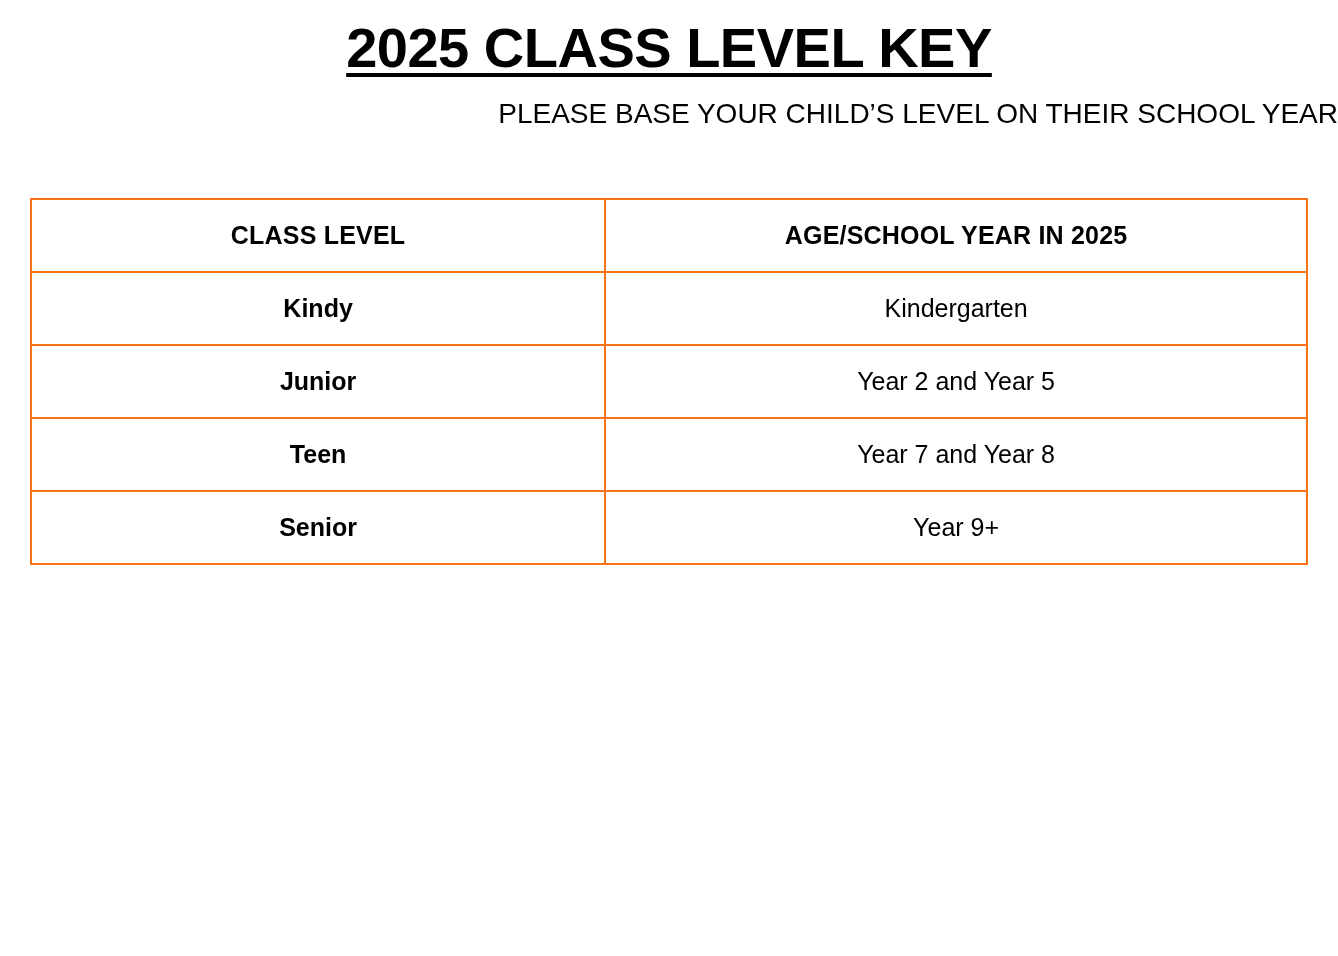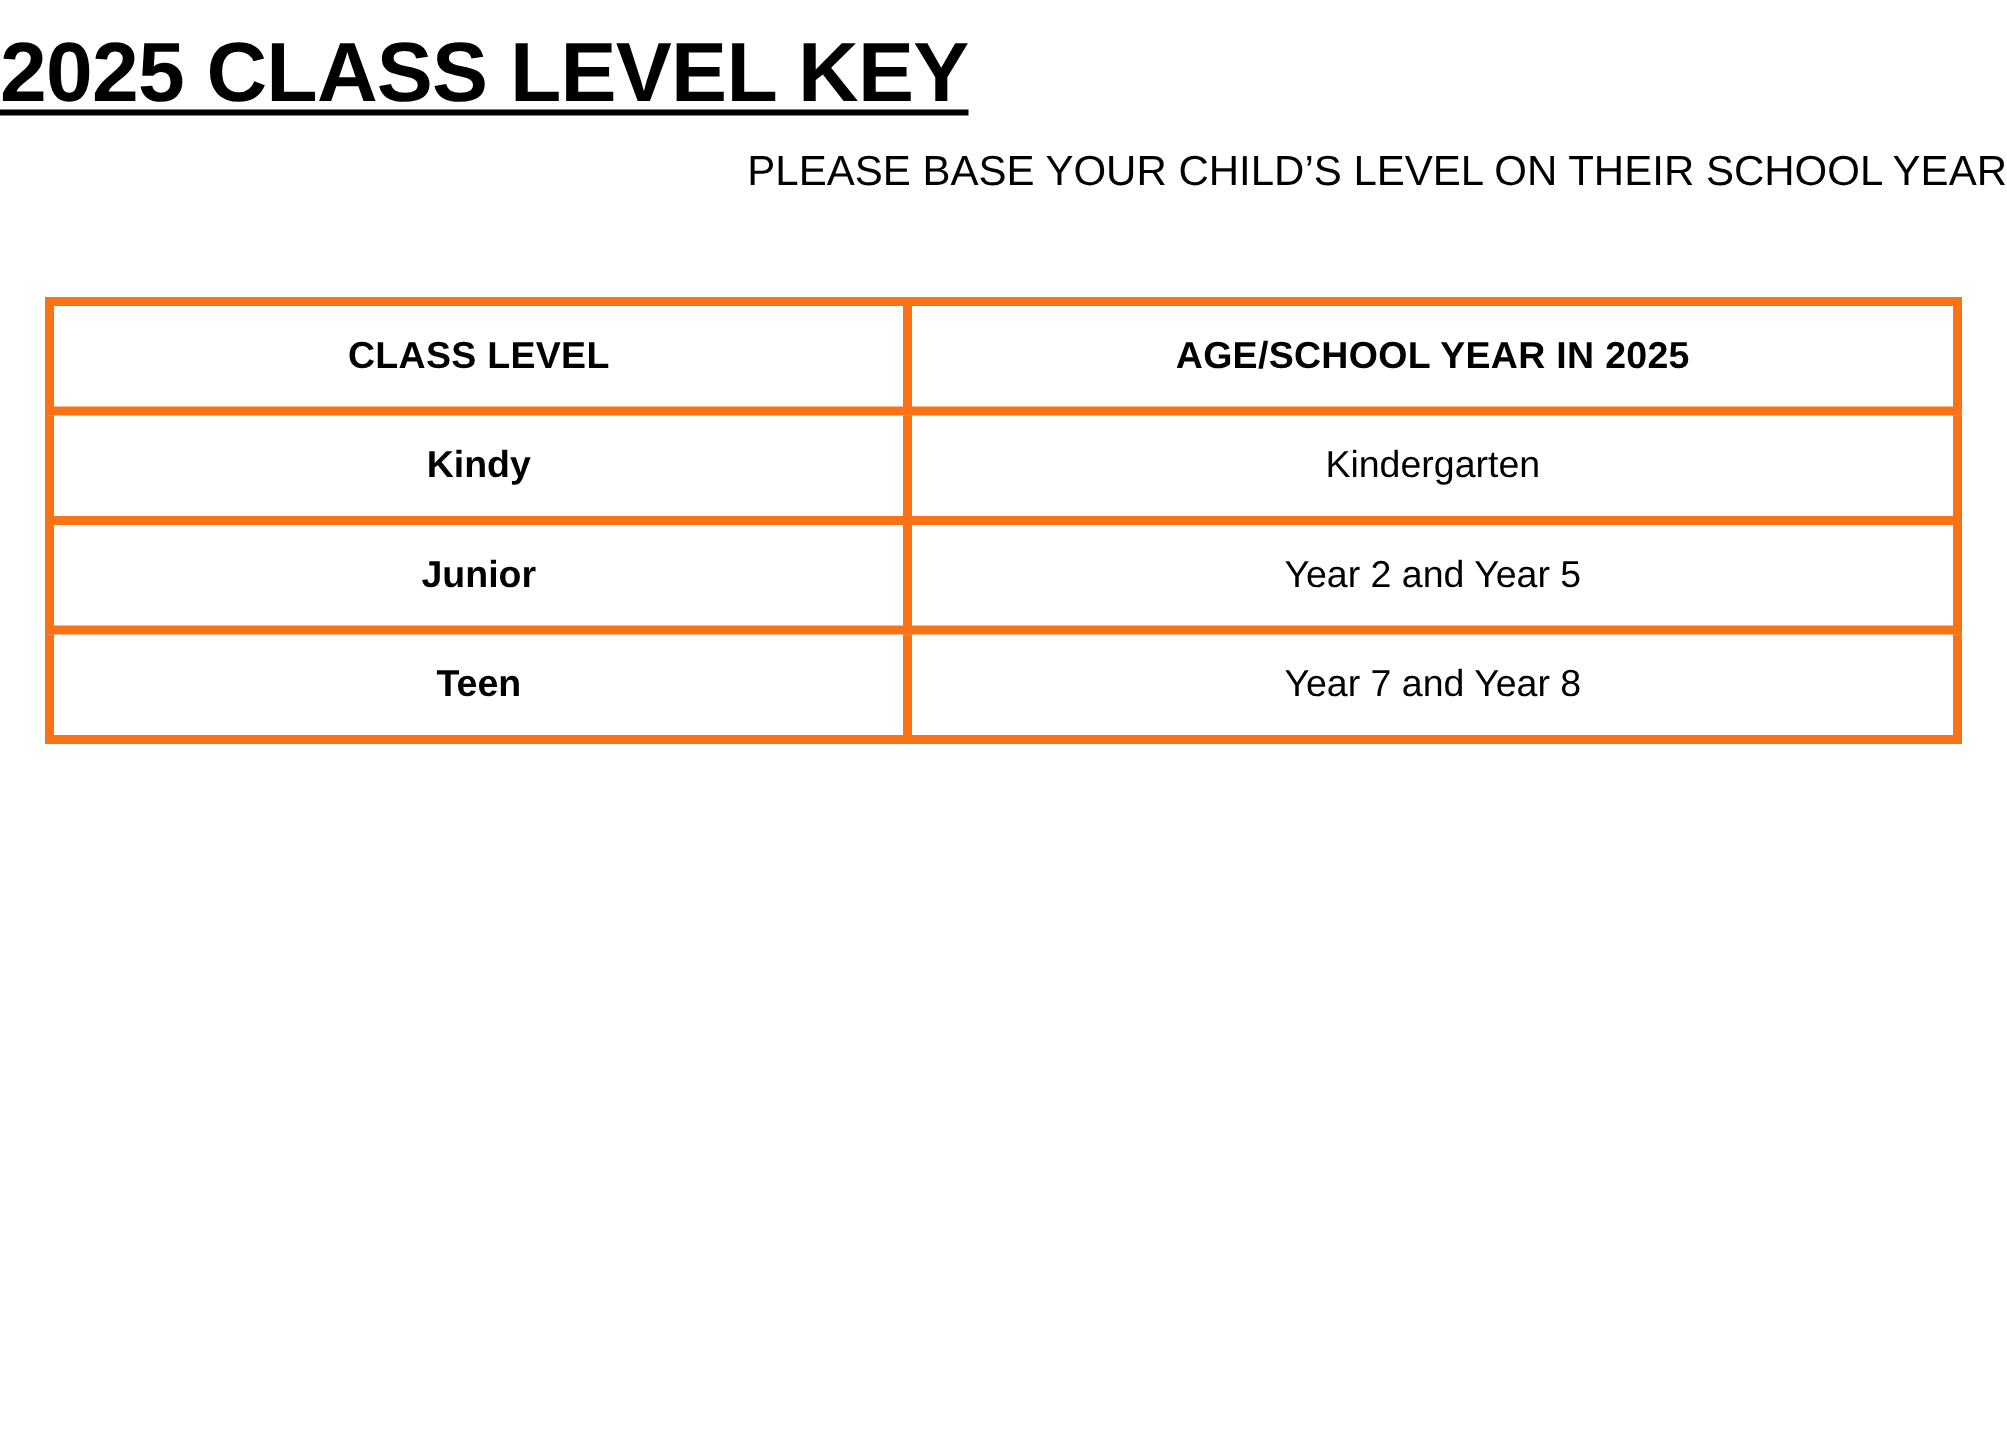--- a/index.html
+++ b/index.html
@@ -14,20 +14,21 @@
     color: #000000;
     overflow: hidden;
   }
   .page {
     width: 1338px;
     height: 956px;
     position: relative;
     box-sizing: border-box;
   }
   .doc-title {
+    text-align: center;
     font-size: 56px;
     font-weight: 700;
     letter-spacing: -0.5px;
     text-decoration: underline;
     text-underline-offset: 6px;
     text-decoration-thickness: 4px;
     margin: 16px 0 0 0;
     line-height: 1.15;
   }
   .doc-subtitle {
@@ -42,21 +43,21 @@
     left: 30px;
     top: 182px;
     width: 1278px;
   }
   table.level-table {
     border-collapse: collapse;
     width: 100%;
     table-layout: fixed;
   }
   table.level-table td, table.level-table th {
-    border: 6px solid #f97316;
+    border: 2px solid #f97316;
     text-align: center;
     vertical-align: middle;
     padding: 0;
     height: 73px;
     box-sizing: border-box;
   }
   table.level-table th {
     font-size: 25px;
     font-weight: 700;
     letter-spacing: 0.2px;
@@ -98,17 +99,21 @@
           <td class="level-desc">Kindergarten</td>
         </tr>
         <tr>
           <td class="level-name">Junior</td>
           <td class="level-desc">Year 2 and Year 5</td>
         </tr>
         <tr>
           <td class="level-name">Teen</td>
           <td class="level-desc">Year 7 and Year 8</td>
         </tr>
+        <tr>
+          <td class="level-name">Senior</td>
+          <td class="level-desc">Year 9+</td>
+        </tr>
       </tbody>
     </table>
   </div>
 
 </div>
 
 </body></html>

